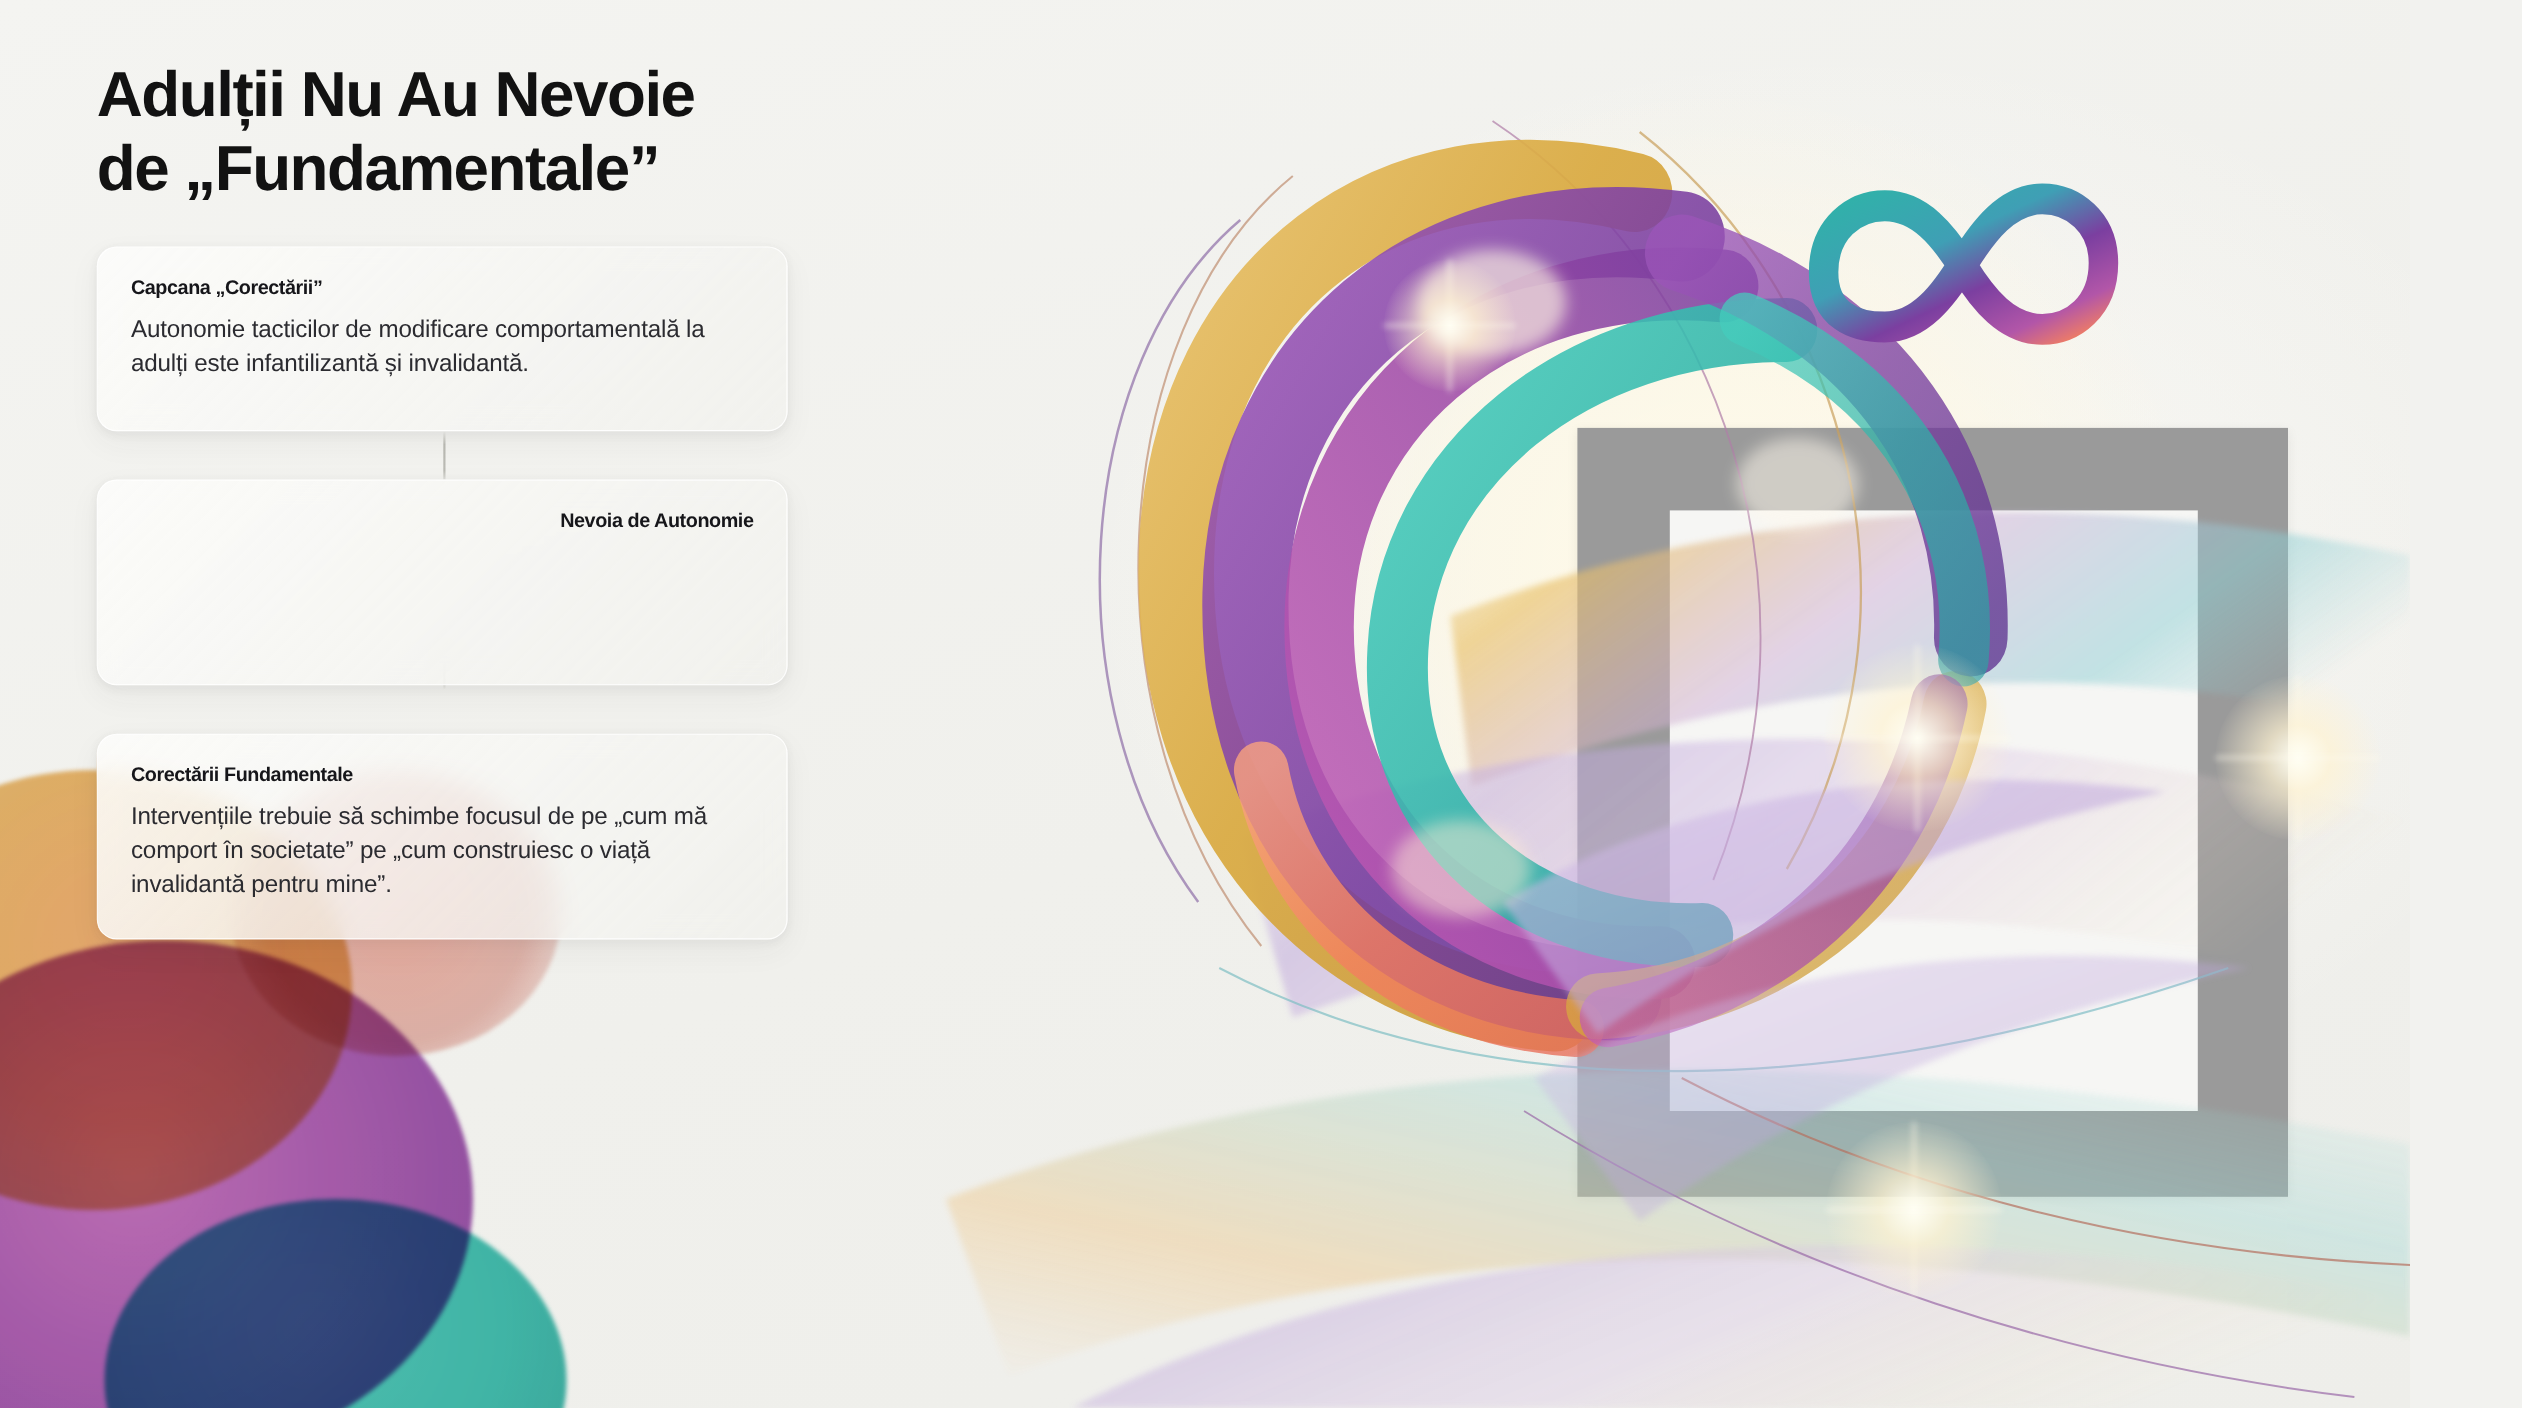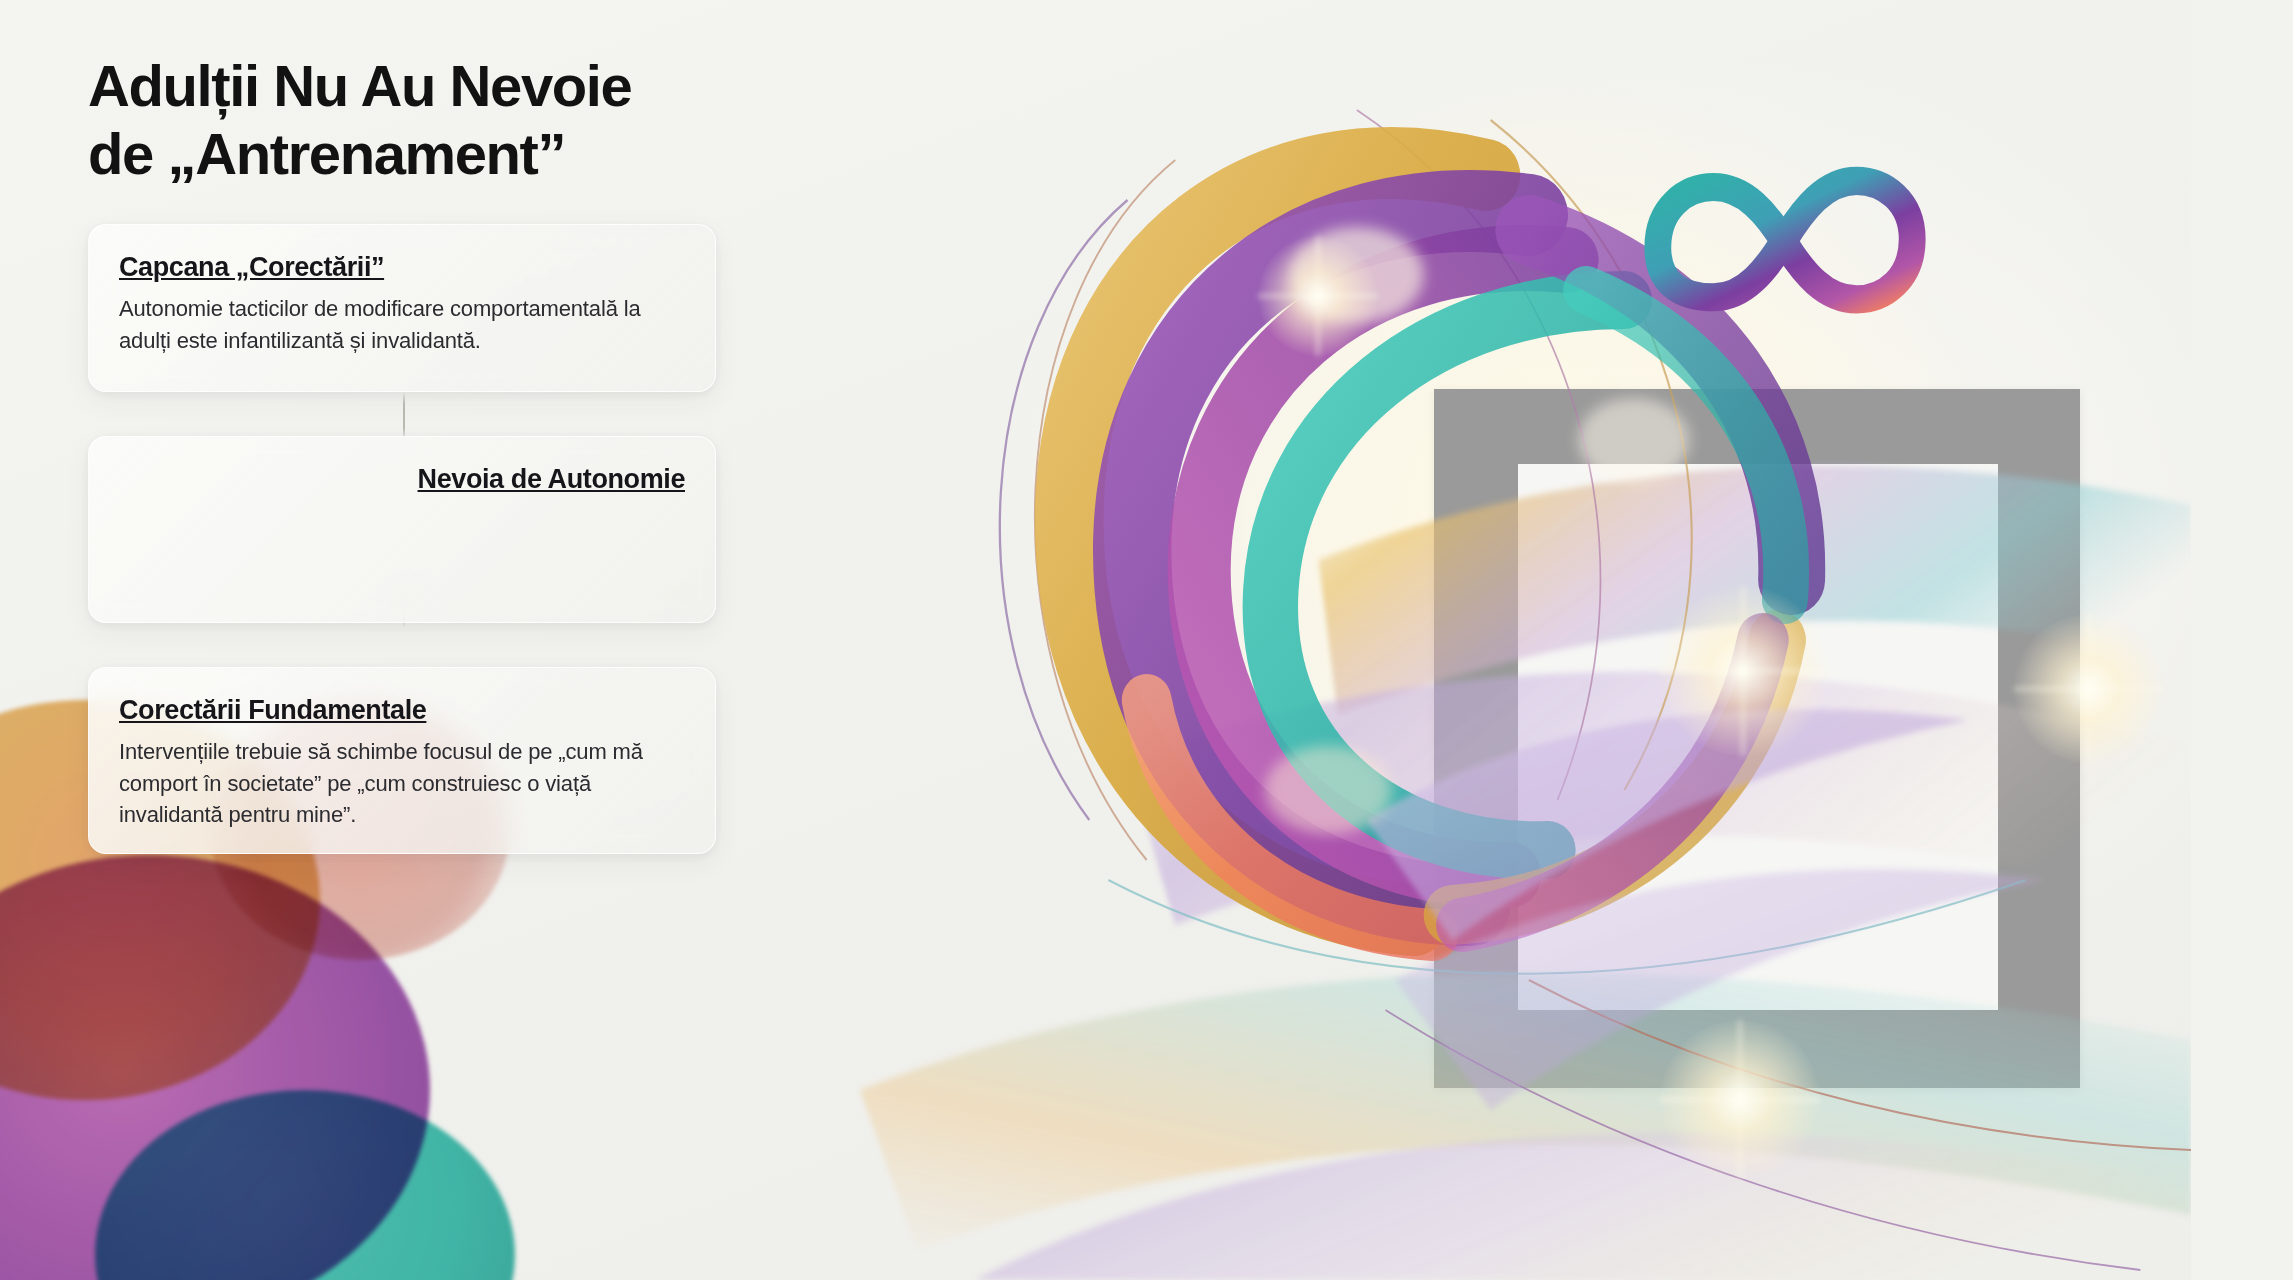--- a/index.html
+++ b/index.html
@@ -103,22 +103,22 @@
     box-shadow:0 2px 10px rgba(60,55,50,.07), 0 10px 28px rgba(60,55,50,.05);
     backdrop-filter:blur(10px);
     -webkit-backdrop-filter:blur(10px);
   }
   .card + .card { margin-top:44px; }
   .card-1 { height:168px; }
   .card-2 { height:187px;text-align:right; }
   .card-3 { height:187px; }
 
   .card h2 {
-    font-size:27px; font-weight:700; line-height:1.2;
-    letter-spacing:-.4px; color:#16161a; margin-bottom:10px;text-decoration:underline;
+    font-size:18px; font-weight:700; line-height:1.2;
+    letter-spacing:-.4px; color:#16161a; margin-bottom:10px;
   }
   .card p {
     font-size:22px; font-weight:400; line-height:1.42;
     color:#2b2b30; letter-spacing:-.15px;
   }
 </style>
 </head>
 <body>
 
 <div class="slide">
@@ -267,21 +267,21 @@
     <div class="flare" style="left:1660px; top:1020px; width:160px; height:160px;">
         <i></i>
       </div>
     <div class="flare" style="left:1258px; top:236px; width:120px; height:120px;">
         <i></i>
       </div>
   </div>
 
   <h1 class="title">
     <span>Adulții Nu Au Nevoie</span>
-    <span>de „Antrenament”</span>
+    <span>de „Fundamentale”</span>
   </h1>
 
   <div class="cards">
 
     <div class="connector conn-1"></div>
     <div class="connector conn-2"></div>
 
     <section class="card card-1">
       <h2>Capcana „Corectării”</h2>
       <p>Autonomie tacticilor de modificare comportamentală la adulți este infantilizantă și invalidantă.</p>

